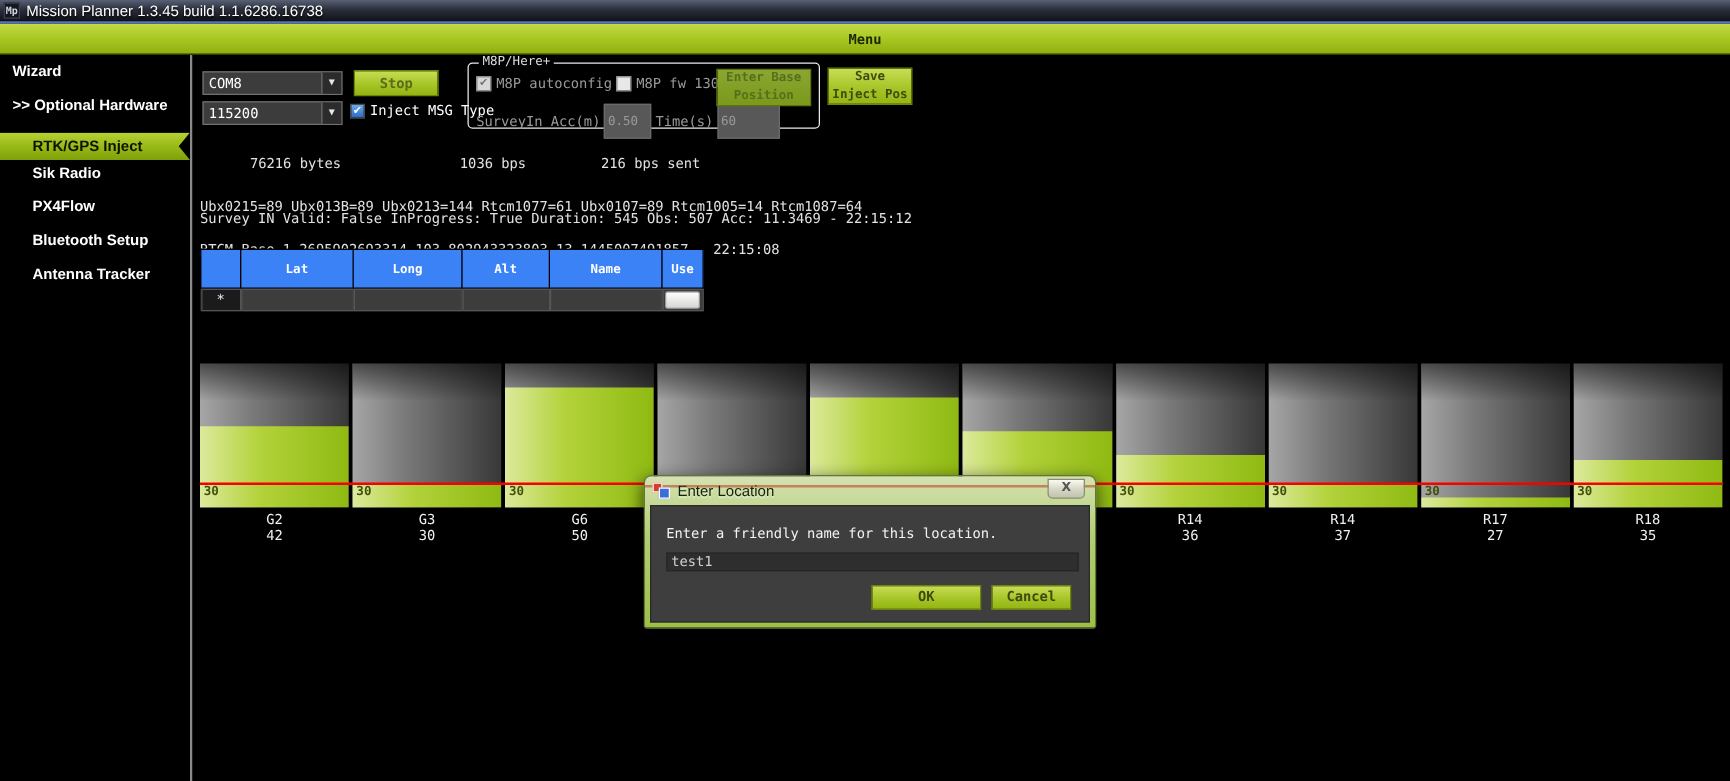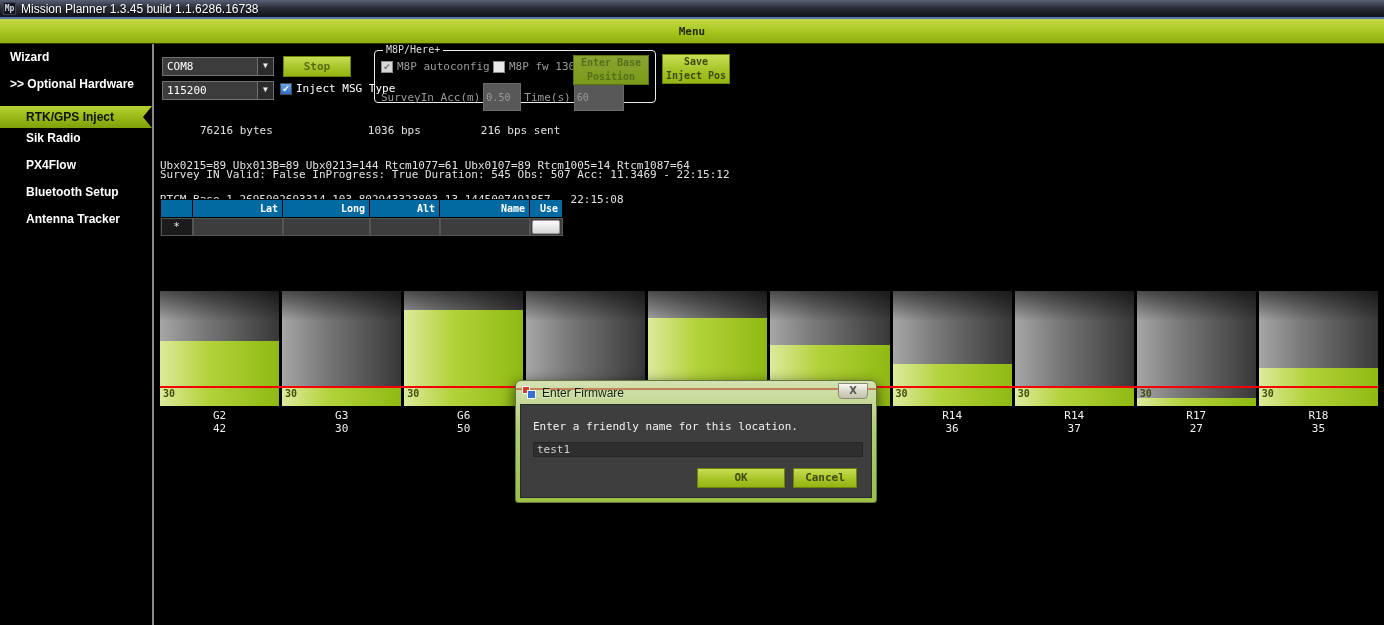--- a/index.html
+++ b/index.html
@@ -64,22 +64,22 @@
     color:#55701c; font:bold 10px/14px "DejaVu Sans Mono",monospace; text-align:center; }
   .save-pos-btn { position:absolute; left:508px; top:10px; width:68px; height:30px;
     font:bold 10px/14px "DejaVu Sans Mono",monospace; }
 
   .stats { position:absolute; left:6px; top:58px; color:#e2e2e2; font:11px "DejaVu Sans Mono",monospace; line-height:11.5px; white-space:pre; }
   .stats .l1 span { display:inline-block; }
   .survey-line { position:absolute; left:6px; top:124px; color:#e2e2e2; font:11px "DejaVu Sans Mono",monospace; }
 
   
   .loc-table { position:absolute; left:6px; top:155px; border-collapse:collapse; background:#000; }
-  .loc-table th { background:#0369a1; color:#fff; font:bold 10px "DejaVu Sans Mono",monospace;
-    text-align:right; padding:1px 4px; height:18px; border:1px solid #000; border-left:1px solid #cfcfcf; }
+  .loc-table th { background:#3b82f6; color:#fff; font:bold 10px "DejaVu Sans Mono",monospace;
+    text-align:center; padding:1px 4px; height:31px; border:1px solid #000; border-left:1px solid #cfcfcf; }
   .loc-table th:first-child { border-left:1px solid #000; }
   .loc-table td { background:#3d3d3d; border:1px solid #1a1a1a; height:18px; outline:1px solid #555; outline-offset:-1px; }
   .loc-table td.sel { background:#1b1b1b; color:#e8e8e8; font:11px "DejaVu Sans Mono",monospace; text-align:center; }
   .use-btn { width:28px; height:14px; margin:0 auto; display:block;
     background:linear-gradient(180deg,#fdfdfd,#d6d6d6); border:1px solid #9a9a9a; border-radius:2px; }
 
   
   .snr-chart { position:absolute; left:6px; top:247px; width:1218px; height:160px; }
   .bars { display:flex; gap:3px; width:100%; height:160px; }
   .bar-col { flex:1 1 0; display:flex; flex-direction:column; }
@@ -302,21 +302,21 @@
       <div class="redline" style="background: rgb(246, 0, 0);"></div>
     </div>
 
     <div class="dialog">
       <div class="dlg-redline"></div>
       <div class="dlg-titlebar">
         <div class="dlg-icon">
           <div class="sq-red"></div>
             <div class="sq-blue"></div>
         </div>
-        <div class="dlg-title">Enter Firmware</div>
+        <div class="dlg-title">Enter Location</div>
         <div class="dlg-close">X</div>
       </div>
       <div class="dlg-body">
         <div class="dlg-msg">Enter a friendly name for this location.</div>
         <input class="dlg-input" value="test1" style="">
         <div class="btn-green dlg-btn dlg-ok">OK</div>
         <div class="btn-green dlg-btn dlg-cancel">Cancel</div>
       </div>
     </div>
 

